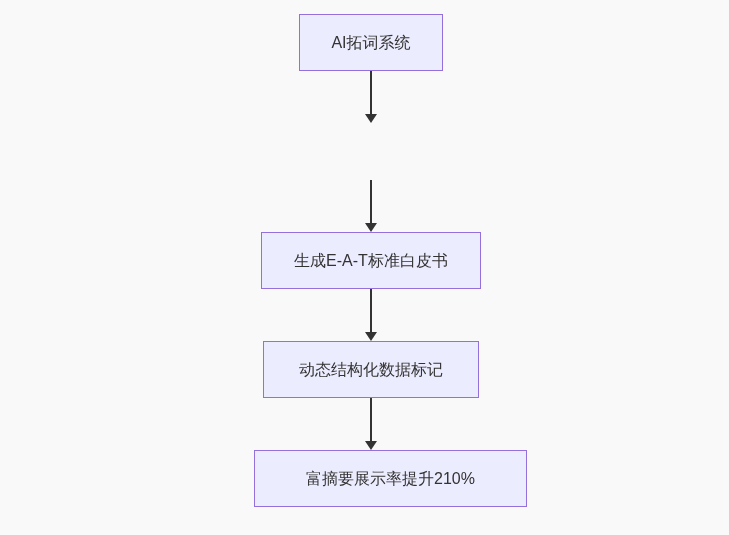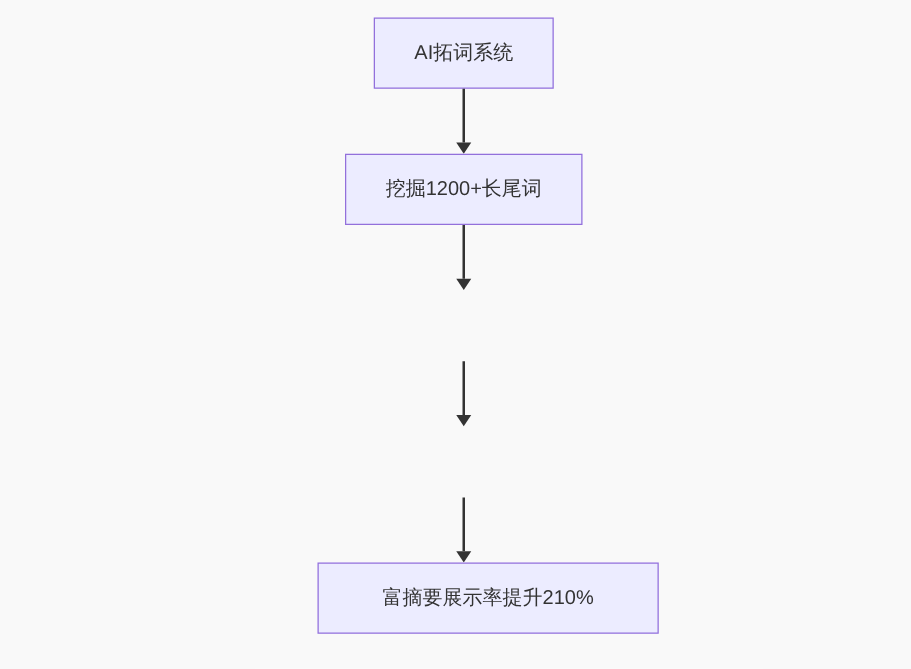--- a/index.html
+++ b/index.html
@@ -57,35 +57,38 @@
 
   <div class="node" style="left:299px; top:14px; width:144px; height:57px;">
     <span class="node-label">AI拓词系统</span>
   </div>
 
   <div class="edge" style="left:365px; top:71px; height:52px;">
     <div class="edge-line"></div>
     <div class="edge-head"></div>
   </div>
 
-  <div class="node" style="left:276px; top:123px; width:190px; height:57px;">
-    <span class="node-label">挖掘1200+长尾词</span>
-  </div>
 
   <div class="edge" style="left:365px; top:180px; height:52px;">
     <div class="edge-line"></div>
     <div class="edge-head"></div>
   </div>
 
+  <div class="node" style="left:261px; top:232px; width:220px; height:57px;">
+    <span class="node-label">生成E-A-T标准白皮书</span>
+  </div>
 
   <div class="edge" style="left:365px; top:289px; height:52px;">
     <div class="edge-line"></div>
     <div class="edge-head"></div>
   </div>
 
+  <div class="node" style="left:263px; top:341px; width:216px; height:57px;">
+    <span class="node-label">动态结构化数据标记</span>
+  </div>
 
   <div class="edge" style="left:365px; top:398px; height:52px;">
     <div class="edge-line"></div>
     <div class="edge-head"></div>
   </div>
 
   <div class="node" style="left:254px; top:450px; width:273px; height:57px;">
     <span class="node-label">富摘要展示率提升210%</span>
   </div>
 

